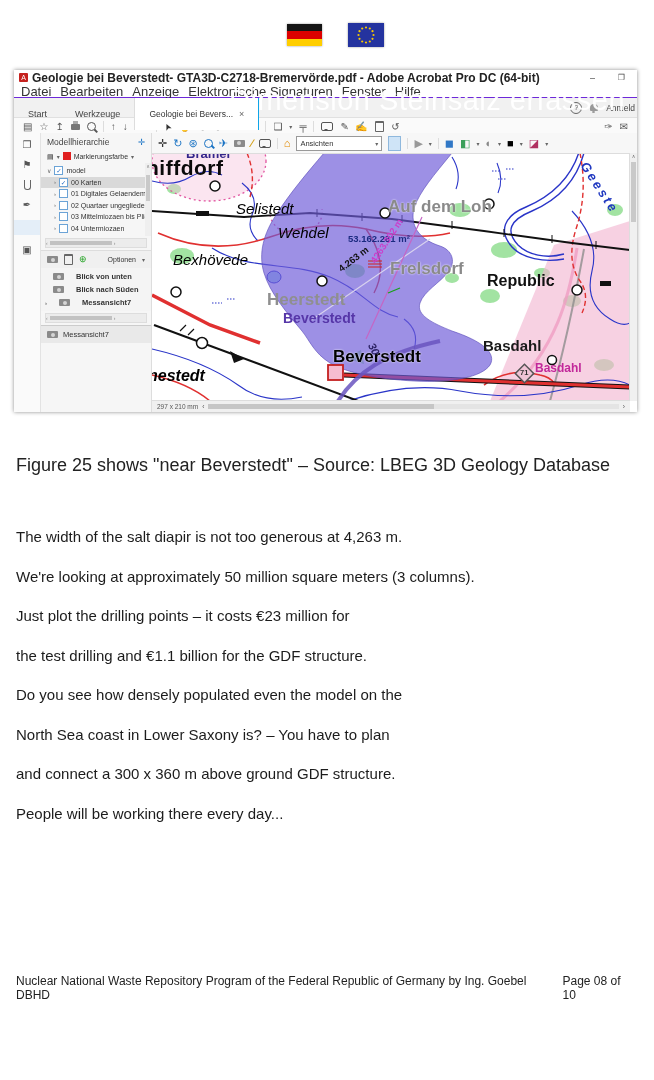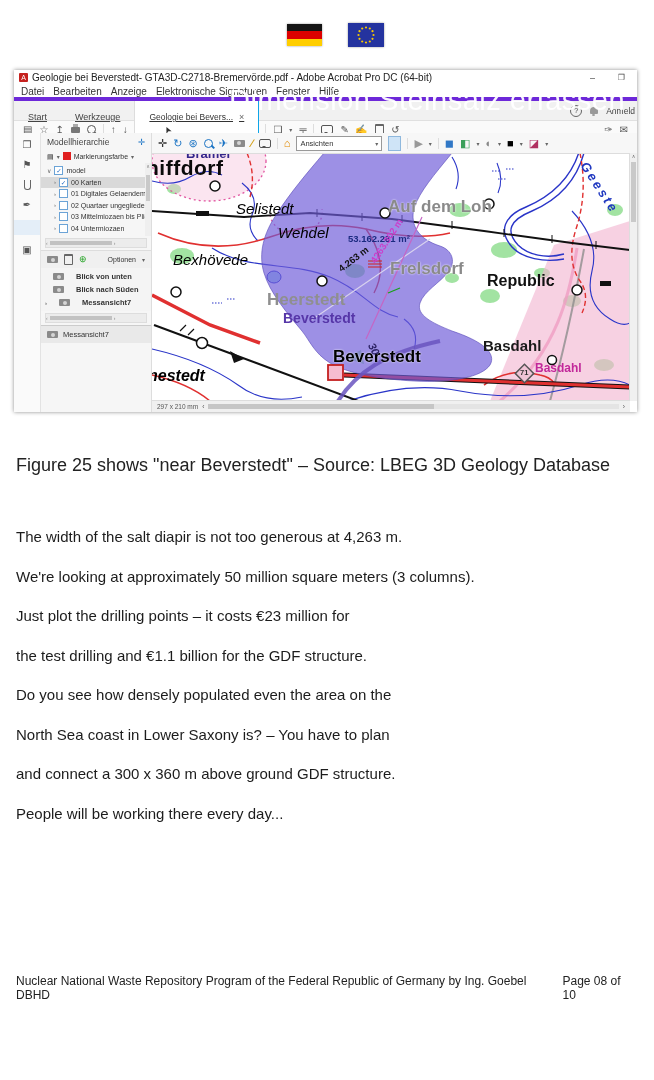--- a/index.html
+++ b/index.html
@@ -13,28 +13,28 @@
 
   
   .watermark { position:absolute; left:229px; top:84px; z-index:9; font-size:29px; font-weight:400;
                color:rgba(255,255,255,.95); letter-spacing:.5px; white-space:nowrap; }
 
   
   .win { position:absolute; left:14px; top:70px; width:623px; height:342px; background:#fff;
          box-shadow:0 0 4px rgba(0,0,0,.45); overflow:hidden; z-index:1; }
   .titlebar { height:15px; display:flex; align-items:center; gap:4px; padding:0 5px; background:#fff; position:relative; }
   .pdficon { width:9px; height:9px; background:#c5221f; color:#fff; font-size:7px; line-height:9px; text-align:center; border-radius:1px; flex:0 0 auto; }
-  .title-text { font-size:10px; font-weight:400; color:#222; white-space:nowrap; }
+  .title-text { font-size:12px; font-weight:700; color:#222; white-space:nowrap; }
   .winctl { position:absolute; top:0; height:15px; display:flex; align-items:center; font-size:9px; color:#444; }
   .ctl-min{ right:42px; } .ctl-rest{ right:12px; font-size:8px; }
-  .menubar { height:12px; display:flex; align-items:center; gap:9px; padding:0 7px; font-size:10px; color:#333;
-             background:#fff; border-bottom:4px solid #6d28d9; }
+  .menubar { height:12px; display:flex; align-items:center; gap:9px; padding:0 7px; font-size:13px; color:#333;
+             background:#fff; border-bottom:1px solid #6d28d9; }
   .menubar span{ white-space:nowrap; }
   .tabbar { height:19px; background:#f1f1f1; display:flex; align-items:stretch; position:relative; border-bottom:1px solid #e0e0e0; }
-  .tab { display:flex; align-items:center; padding:16px 14px; font-size:9px; color:#444;text-decoration:underline; }
+  .tab { display:flex; align-items:center; padding:16px 14px; font-size:9px; color:#444; }
   .tab-doc { background:#fff; border-left:1px solid #ddd; border-right:1px solid #0ea5e9; gap:6px; font-size:8.5px; color:#333; }
   .tab-doc .x { color:#666; font-size:9px; }
   .tabbar-right { position:absolute; right:2px; top:0; height:19px; display:flex; align-items:center; gap:8px; font-size:8.5px; color:#444; }
   .q-circ { width:10px; height:10px; border:1px solid #666; border-radius:50%; font-size:7px; line-height:10px; text-align:center; }
   .i-bell { width:8px; height:7px; background:#999; border-radius:4px 4px 1px 1px; position:relative; }
   .i-bell::after { content:''; position:absolute; left:2px; bottom:-2px; width:3px; height:2px; background:#999; border-radius:50%; }
 
   .toolbar { height:17px; background:#fafafa; border-bottom:1px solid #dedede; display:flex; align-items:center;
              gap:7px; padding:0 9px; font-size:10px; color:#555; }
   .toolbar .txt { font-size:7.5px; color:#333; }
@@ -481,21 +481,21 @@
     </div>
   </div>
 
   <div class="caption">Figure 25 shows "near Beverstedt" – Source: LBEG 3D Geology Database</div>
 
   <div class="bodytext">
     <p>The width of the salt diapir is not too generous at 4,263 m.</p>
     <p>We're looking at approximately 50 million square meters (3 columns).</p>
     <p>Just plot the drilling points – it costs €23 million for</p>
     <p>the test drilling and €1.1 billion for the GDF structure.</p>
-    <p>Do you see how densely populated even the area on the</p>
+    <p>Do you see how densely populated even the model on the</p>
     <p>North Sea coast in Lower Saxony is? – You have to plan</p>
     <p>and connect a 300 x 360 m above ground GDF structure.</p>
     <p class="lastline">People will be working there every day...</p>
   </div>
 
   <div class="footer">
     <span>Nuclear National Waste Repository Program of the Federal Republic of Germany by Ing. Goebel DBHD</span>
     <span>Page 08 of 10</span>
   </div>
 </div>

